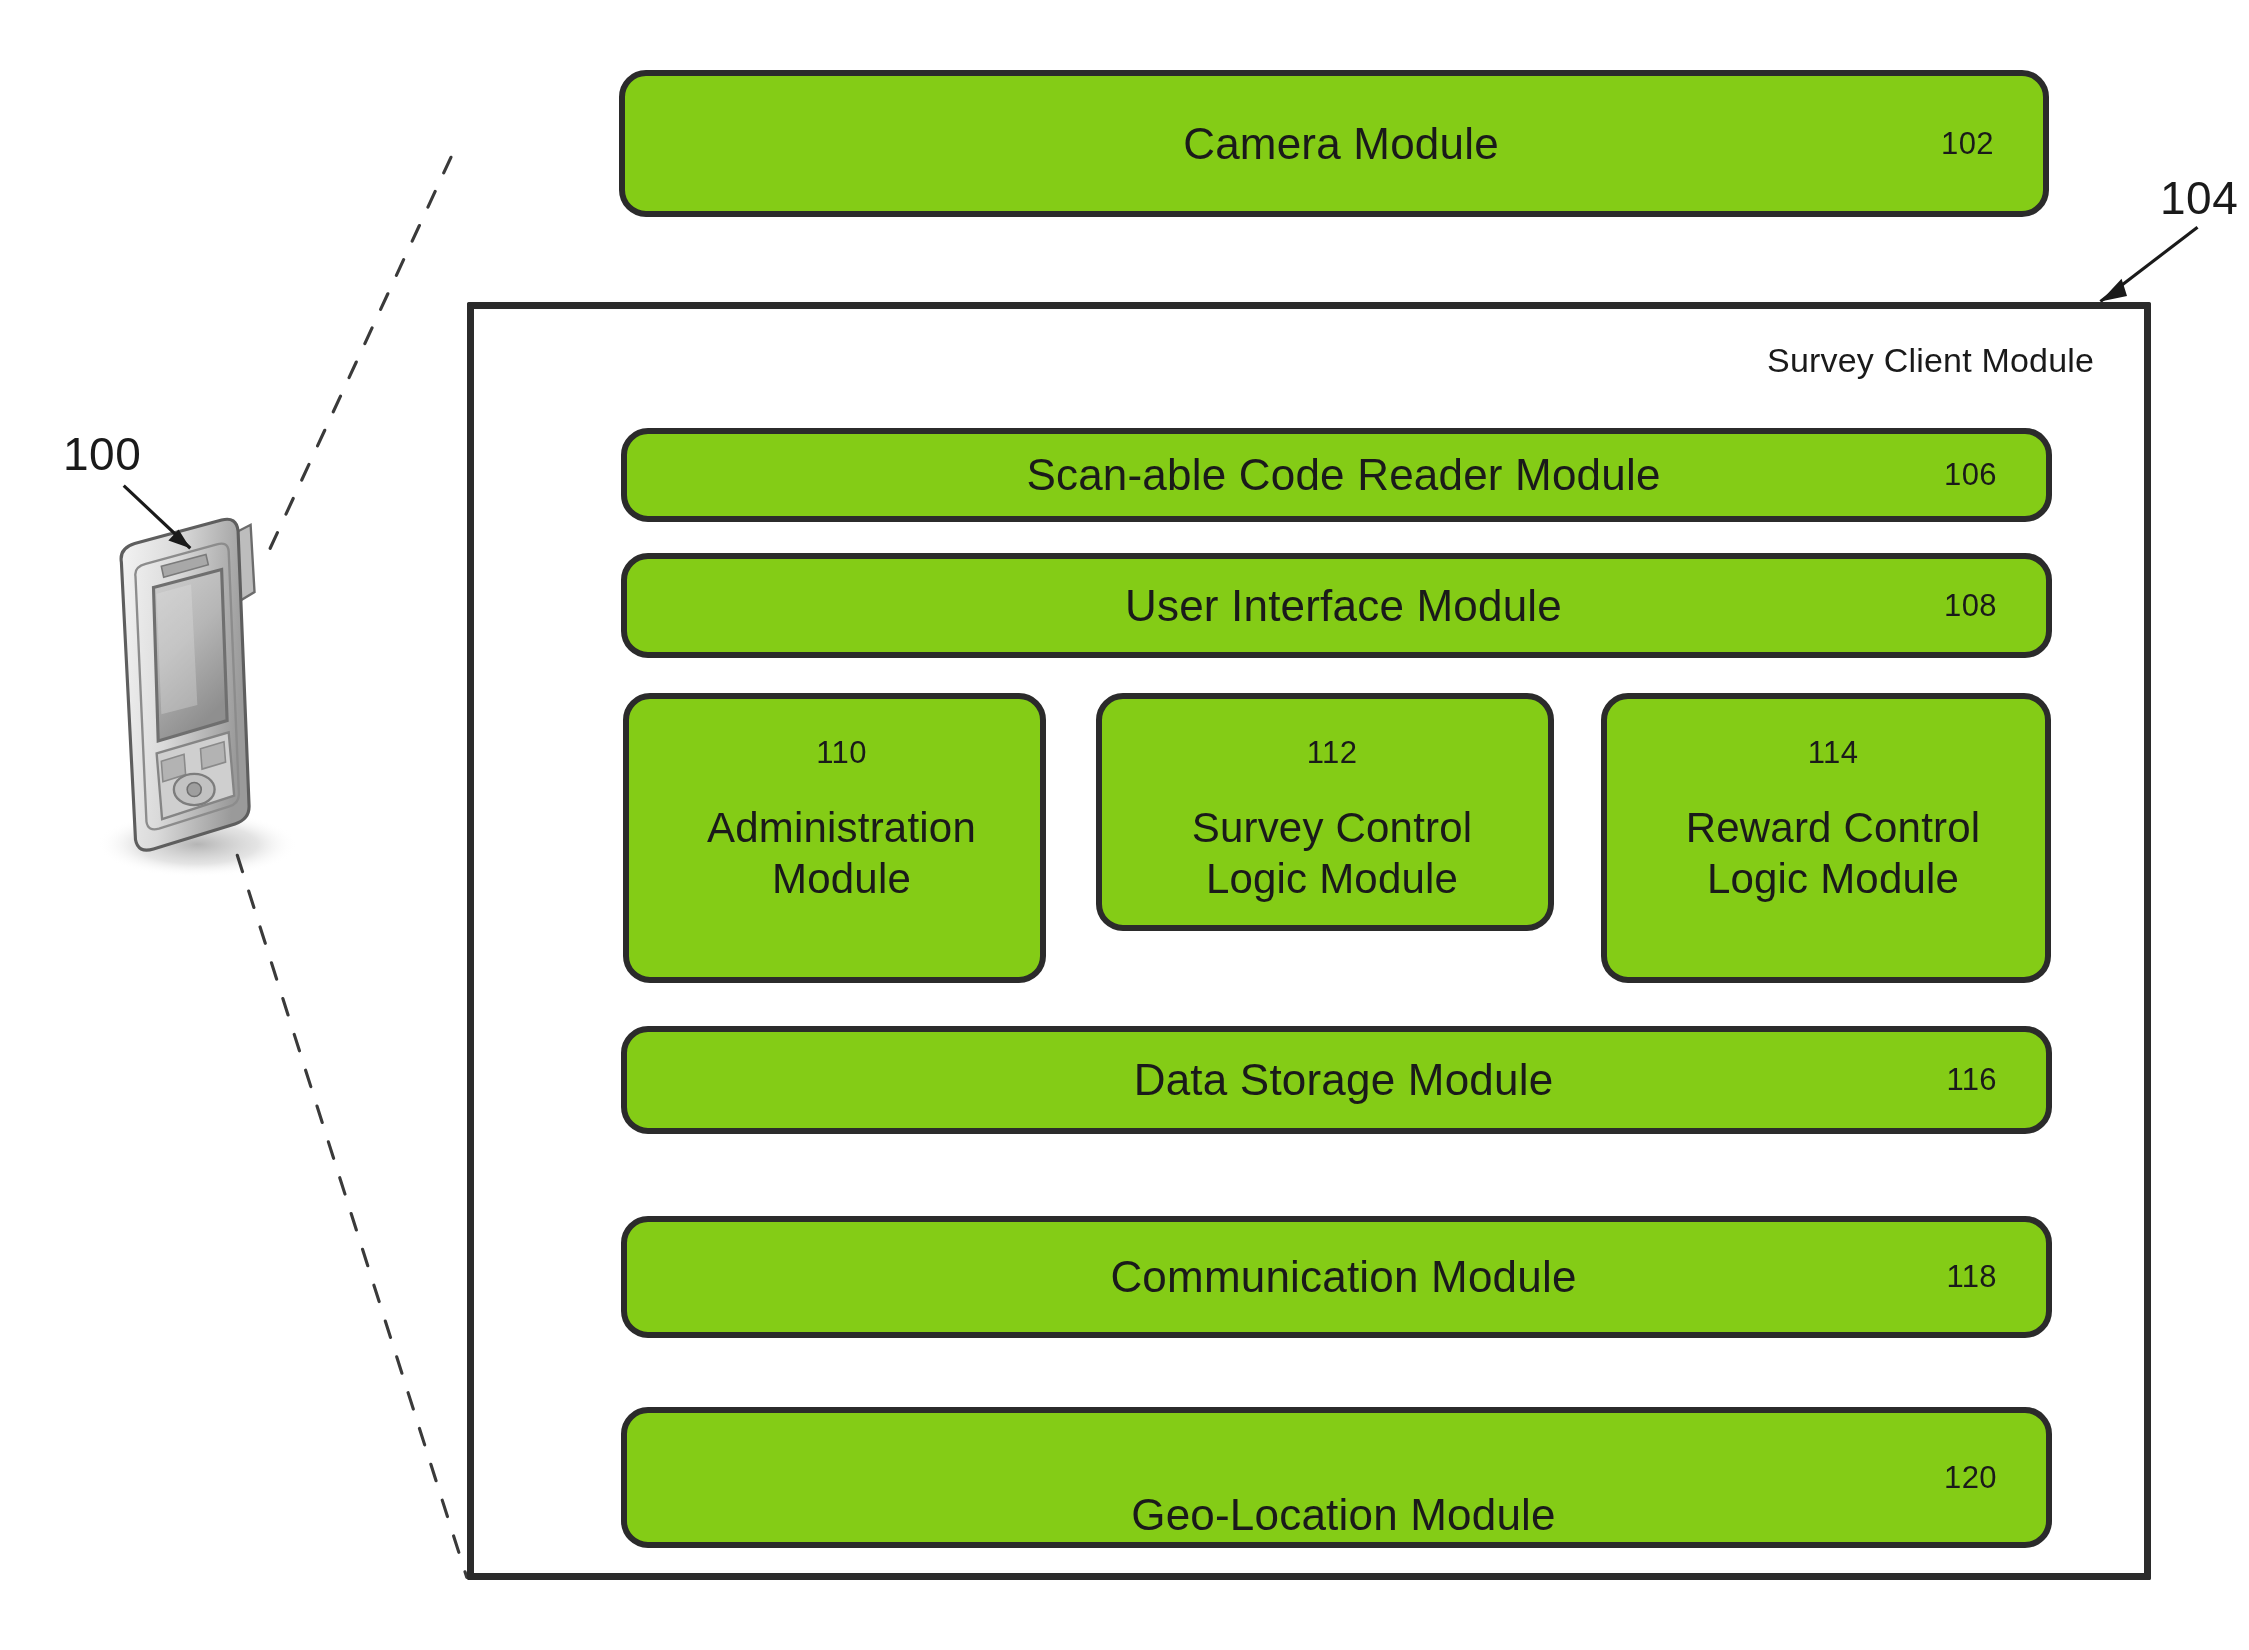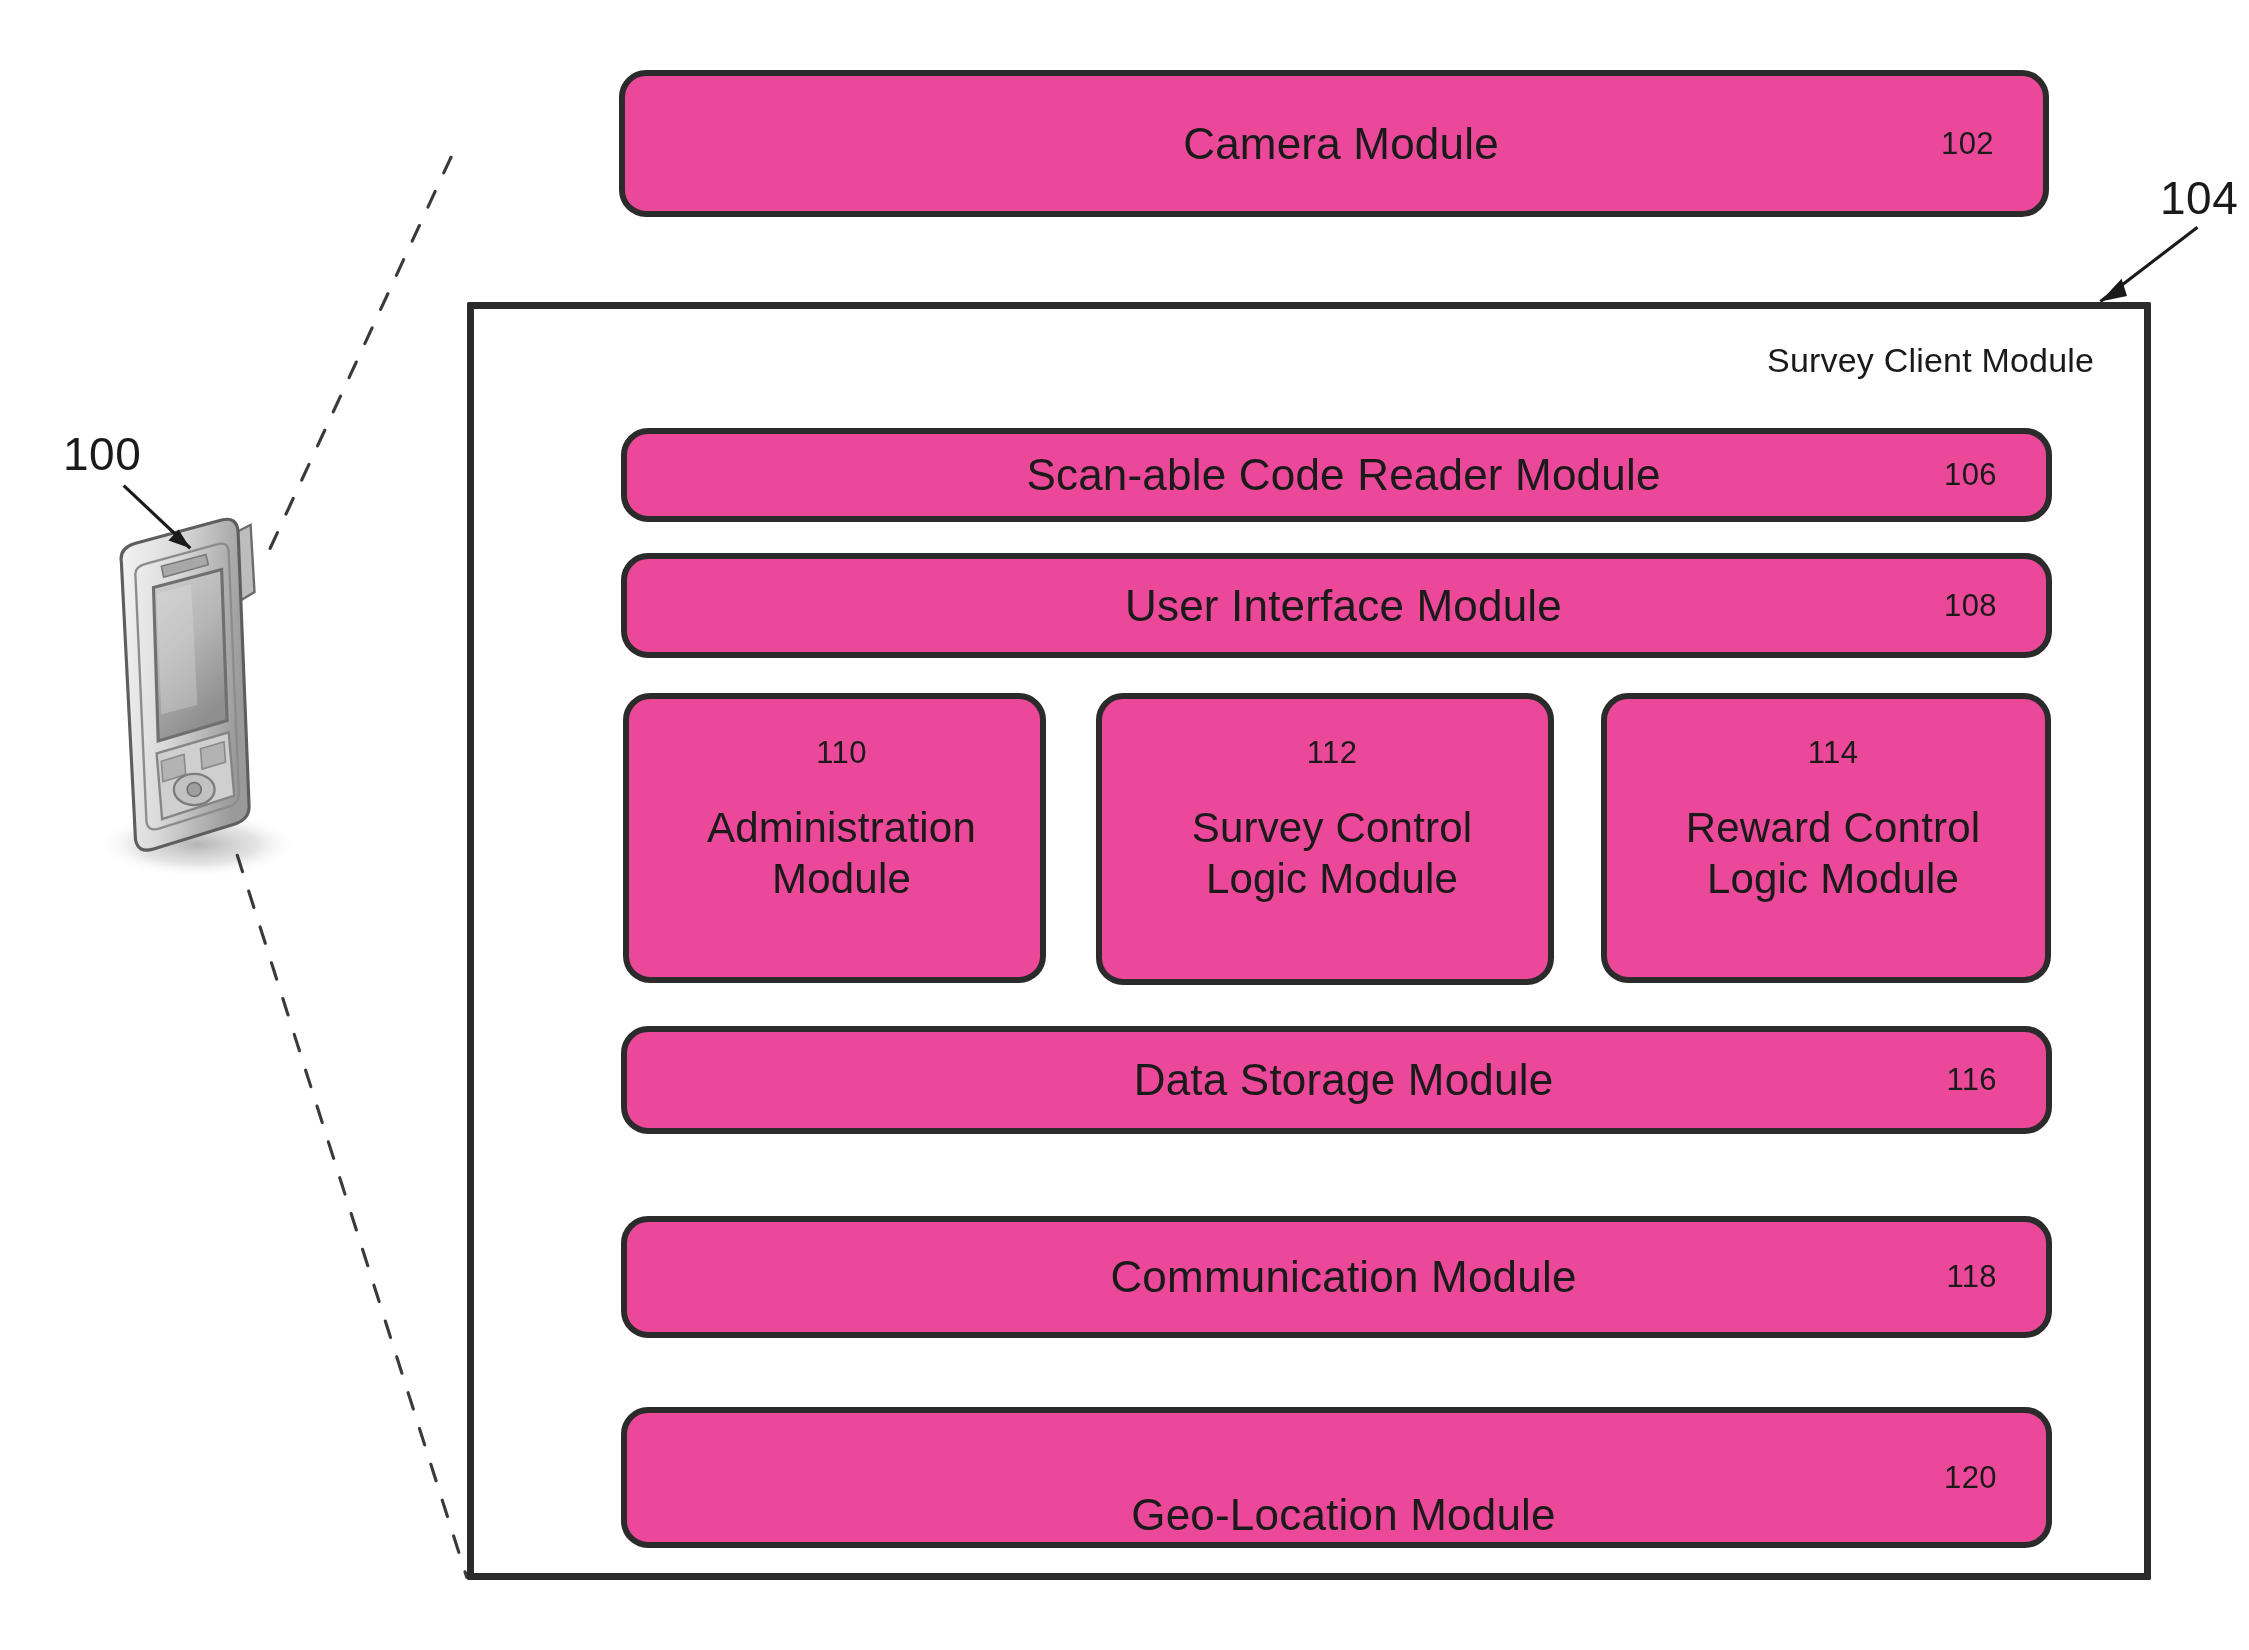--- a/index.html
+++ b/index.html
@@ -6,21 +6,21 @@
   body{
     width:2250px;height:1651px;position:relative;overflow:hidden;
     font-family:"Liberation Sans","DejaVu Sans",sans-serif;
     color:#1a1a1a;-webkit-font-smoothing:antialiased;
   }
   #stage{position:absolute;left:0;top:0;width:2250px;height:1651px;}
 
   
   .modbox{
     position:absolute;box-sizing:border-box;
-    border:6.3px solid #2b2b2b;border-radius:27px;background:#ec4899;
+    border:6.3px solid #2b2b2b;border-radius:27px;background:#84cc16;
     display:flex;align-items:center;justify-content:center;padding-left:14px;
   }
   .modbox .mlabel{
     font-size:44px;letter-spacing:0.2px;color:#1a1a1a;white-space:nowrap;
     text-align:center;line-height:1.22;
   }
   .modbox .mref{
     position:absolute;right:49px;top:50%;transform:translateY(-50%);
     font-size:31px;color:#1a1a1a;letter-spacing:0.4px;
   }
@@ -129,21 +129,21 @@
     <span class="mlabel">User Interface Module</span>
     <span class="mref">108</span>
   </div>
 
   <div class="modbox stacked" style="left:623px;top:693px;width:423px;height:290px;">
     <span class="mref-top">110</span>
     <span class="mlabel">Administration</span>
     <span class="mlabel">Module</span>
   </div>
 
-  <div class="modbox stacked" style="left:1096px;top:693px;width:458px;height:292px;">
+  <div class="modbox stacked" style="left:1096px;top:693px;width:458px;height:238px;">
     <span class="mref-top">112</span>
     <span class="mlabel">Survey Control</span>
     <span class="mlabel">Logic Module</span>
   </div>
 
   <div class="modbox stacked" style="left:1601px;top:693px;width:450px;height:290px;">
     <span class="mref-top">114</span>
     <span class="mlabel">Reward Control</span>
     <span class="mlabel">Logic Module</span>
   </div>

